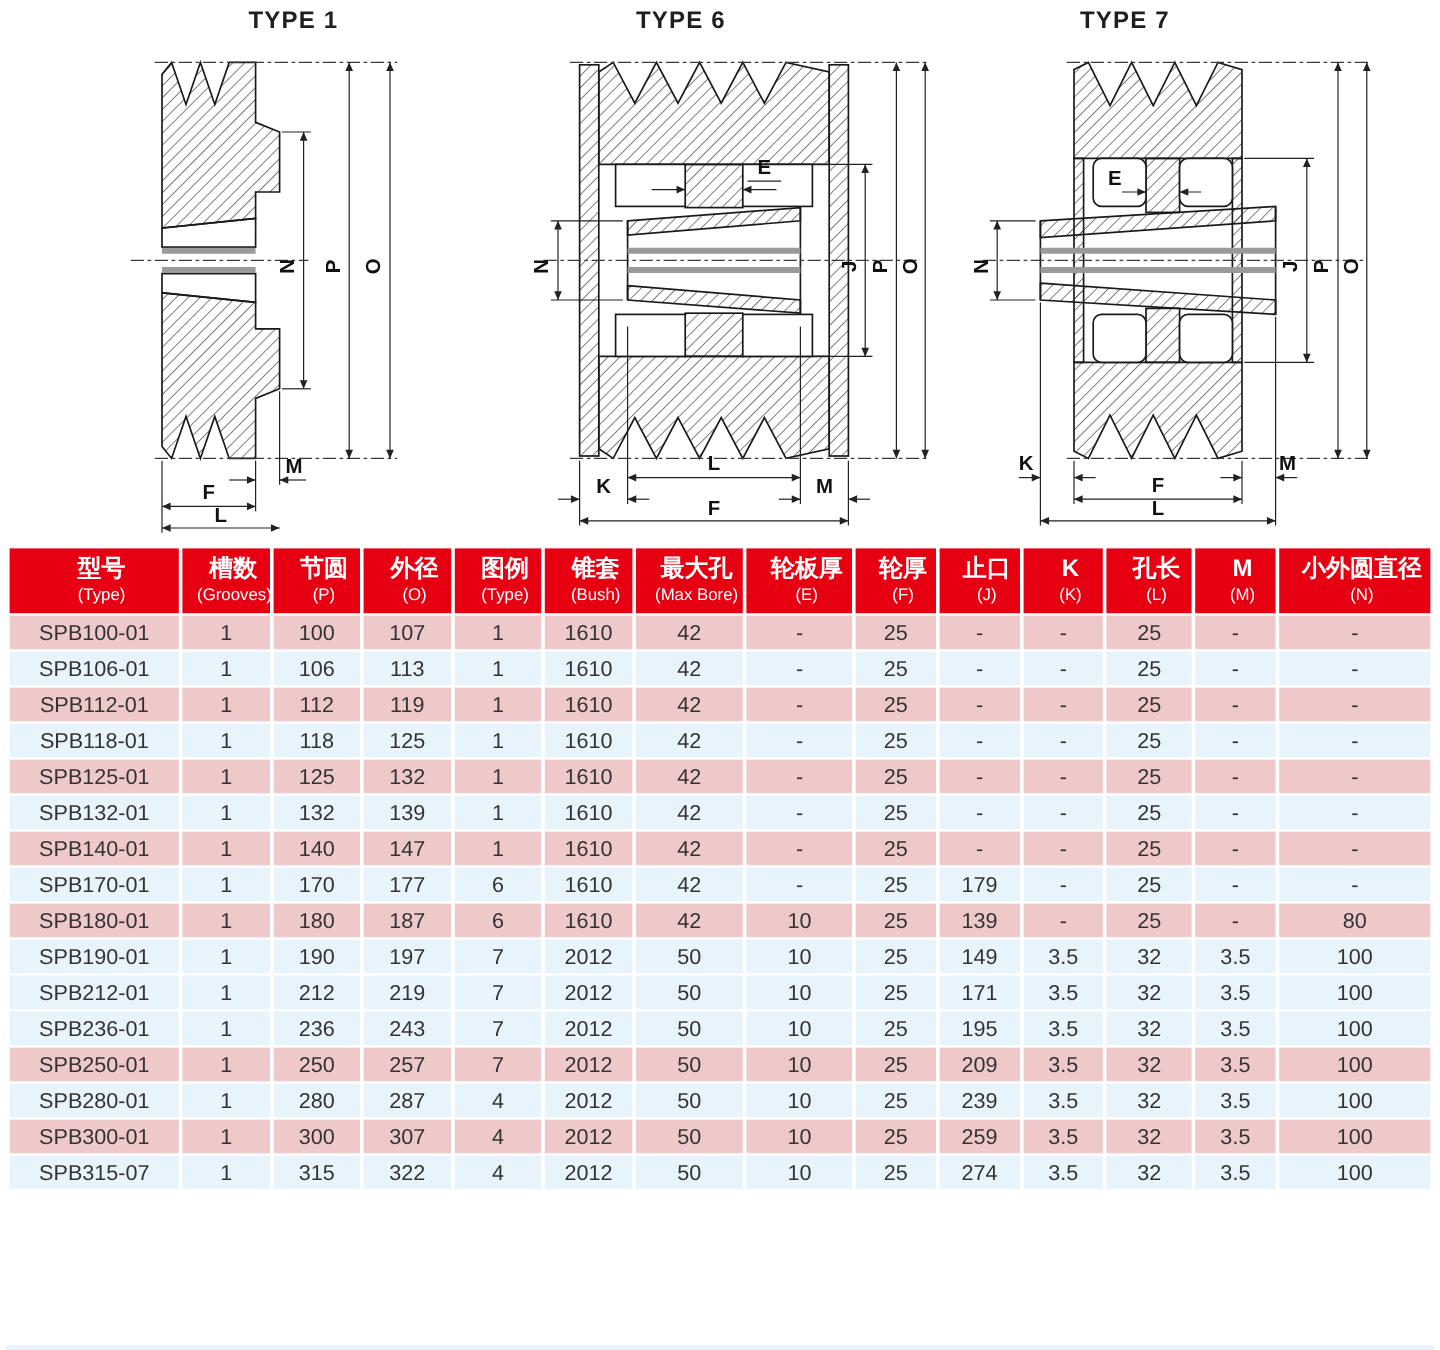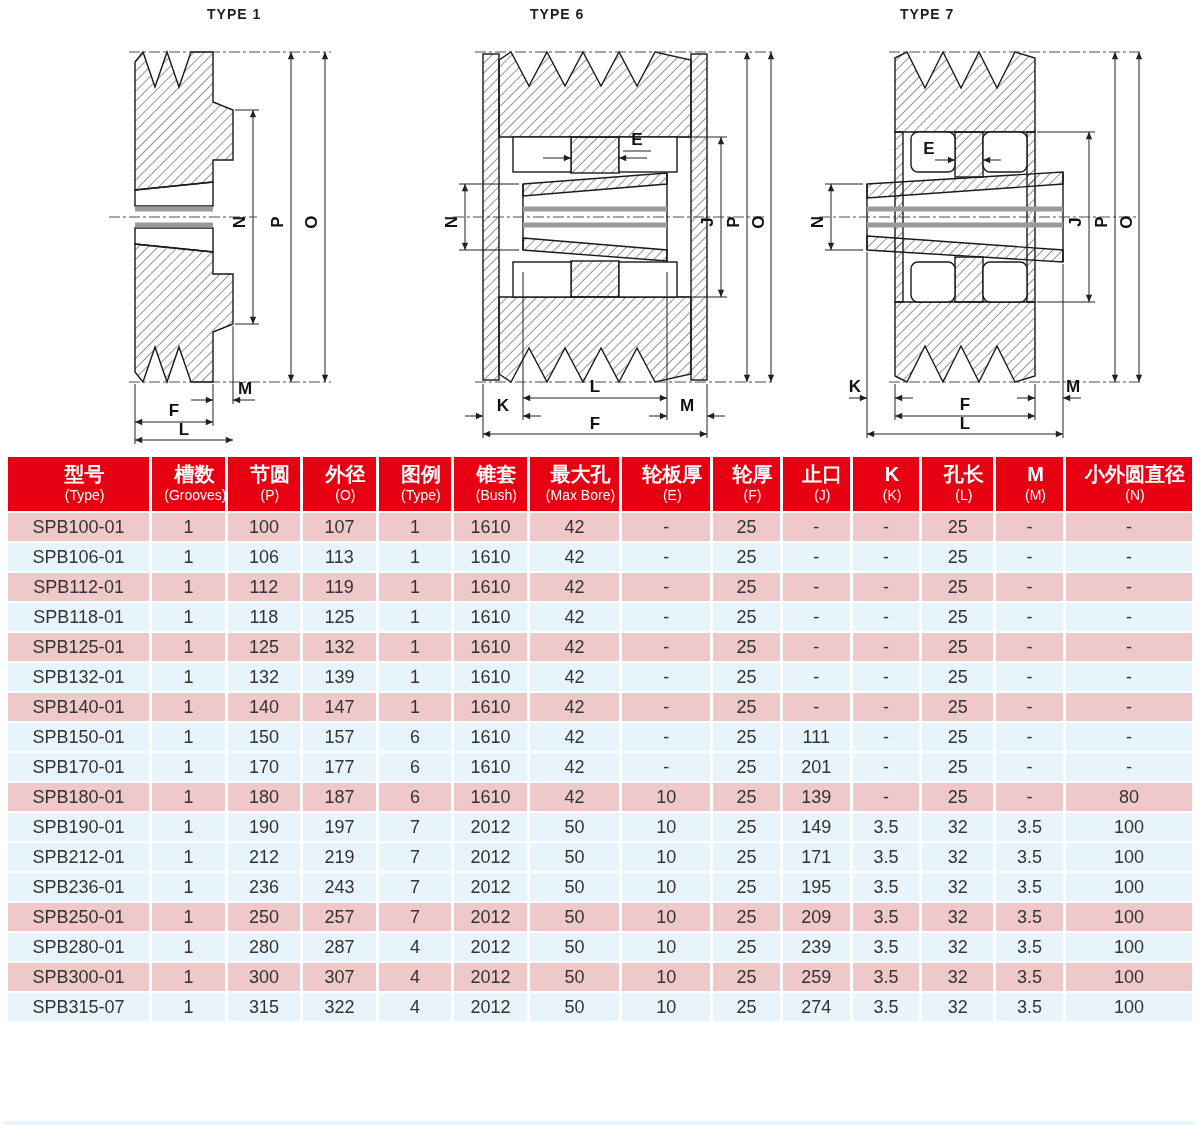--- a/index.html
+++ b/index.html
@@ -2,21 +2,21 @@
 <html><head>
 <meta charset="utf-8">
 <style>
   html,body{margin:0;padding:0;background:#fff;}
   .page{position:relative;width:1200px;height:1125px;background:#fff;overflow:hidden;
         font-family:"Liberation Sans", sans-serif;}
 
   
   .diagrams{position:absolute;top:0;left:0;width:1200px;height:455px;}
   .diagram{position:absolute;top:6px;}
-  .dtitle{font-weight:bold;font-size:14px;color:#1f1f1f;letter-spacing:1px;height:26px;}
+  .dtitle{font-weight:bold;font-size:20px;color:#1f1f1f;letter-spacing:1px;height:26px;}
   svg{display:block;}
   .obj path,.obj rect,.obj line{stroke:#1a1a1a;stroke-width:1.4;fill:none;stroke-linejoin:miter;}
   .obj .hatched{fill:url(#hatch);}
   .obj .win{fill:#ffffff;}
   .obj line.bore{stroke:#9a9a9a;stroke-width:5;}
   .cl line{stroke:#3a3a3a;stroke-width:0.9;stroke-dasharray:11 3 3 3;fill:none;}
   .dim line{stroke:#222;stroke-width:1;fill:none;}
   .dim text{font-family:"Liberation Sans",sans-serif;font-weight:bold;font-size:17px;
             fill:#111;text-anchor:middle;}
 
@@ -396,46 +396,30 @@
           <td>42</td>
           <td>-</td>
           <td>25</td>
           <td>-</td>
           <td>-</td>
           <td>25</td>
           <td>-</td>
           <td>-</td>
         </tr>
         <tr class="r-blue">
-          <td>SPB150-01</td>
-          <td>1</td>
-          <td>150</td>
-          <td>157</td>
-          <td>6</td>
-          <td>1610</td>
-          <td>42</td>
-          <td>-</td>
-          <td>25</td>
-          <td>111</td>
-          <td>-</td>
-          <td>25</td>
-          <td>-</td>
-          <td>-</td>
-        </tr>
-        <tr class="r-blue">
           <td>SPB170-01</td>
           <td>1</td>
           <td>170</td>
           <td>177</td>
           <td>6</td>
           <td>1610</td>
           <td>42</td>
           <td>-</td>
           <td>25</td>
-          <td>201</td>
+          <td>179</td>
           <td>-</td>
           <td>25</td>
           <td>-</td>
           <td>-</td>
         </tr>
         <tr class="r-pink">
           <td>SPB180-01</td>
           <td>1</td>
           <td>180</td>
           <td>187</td>

